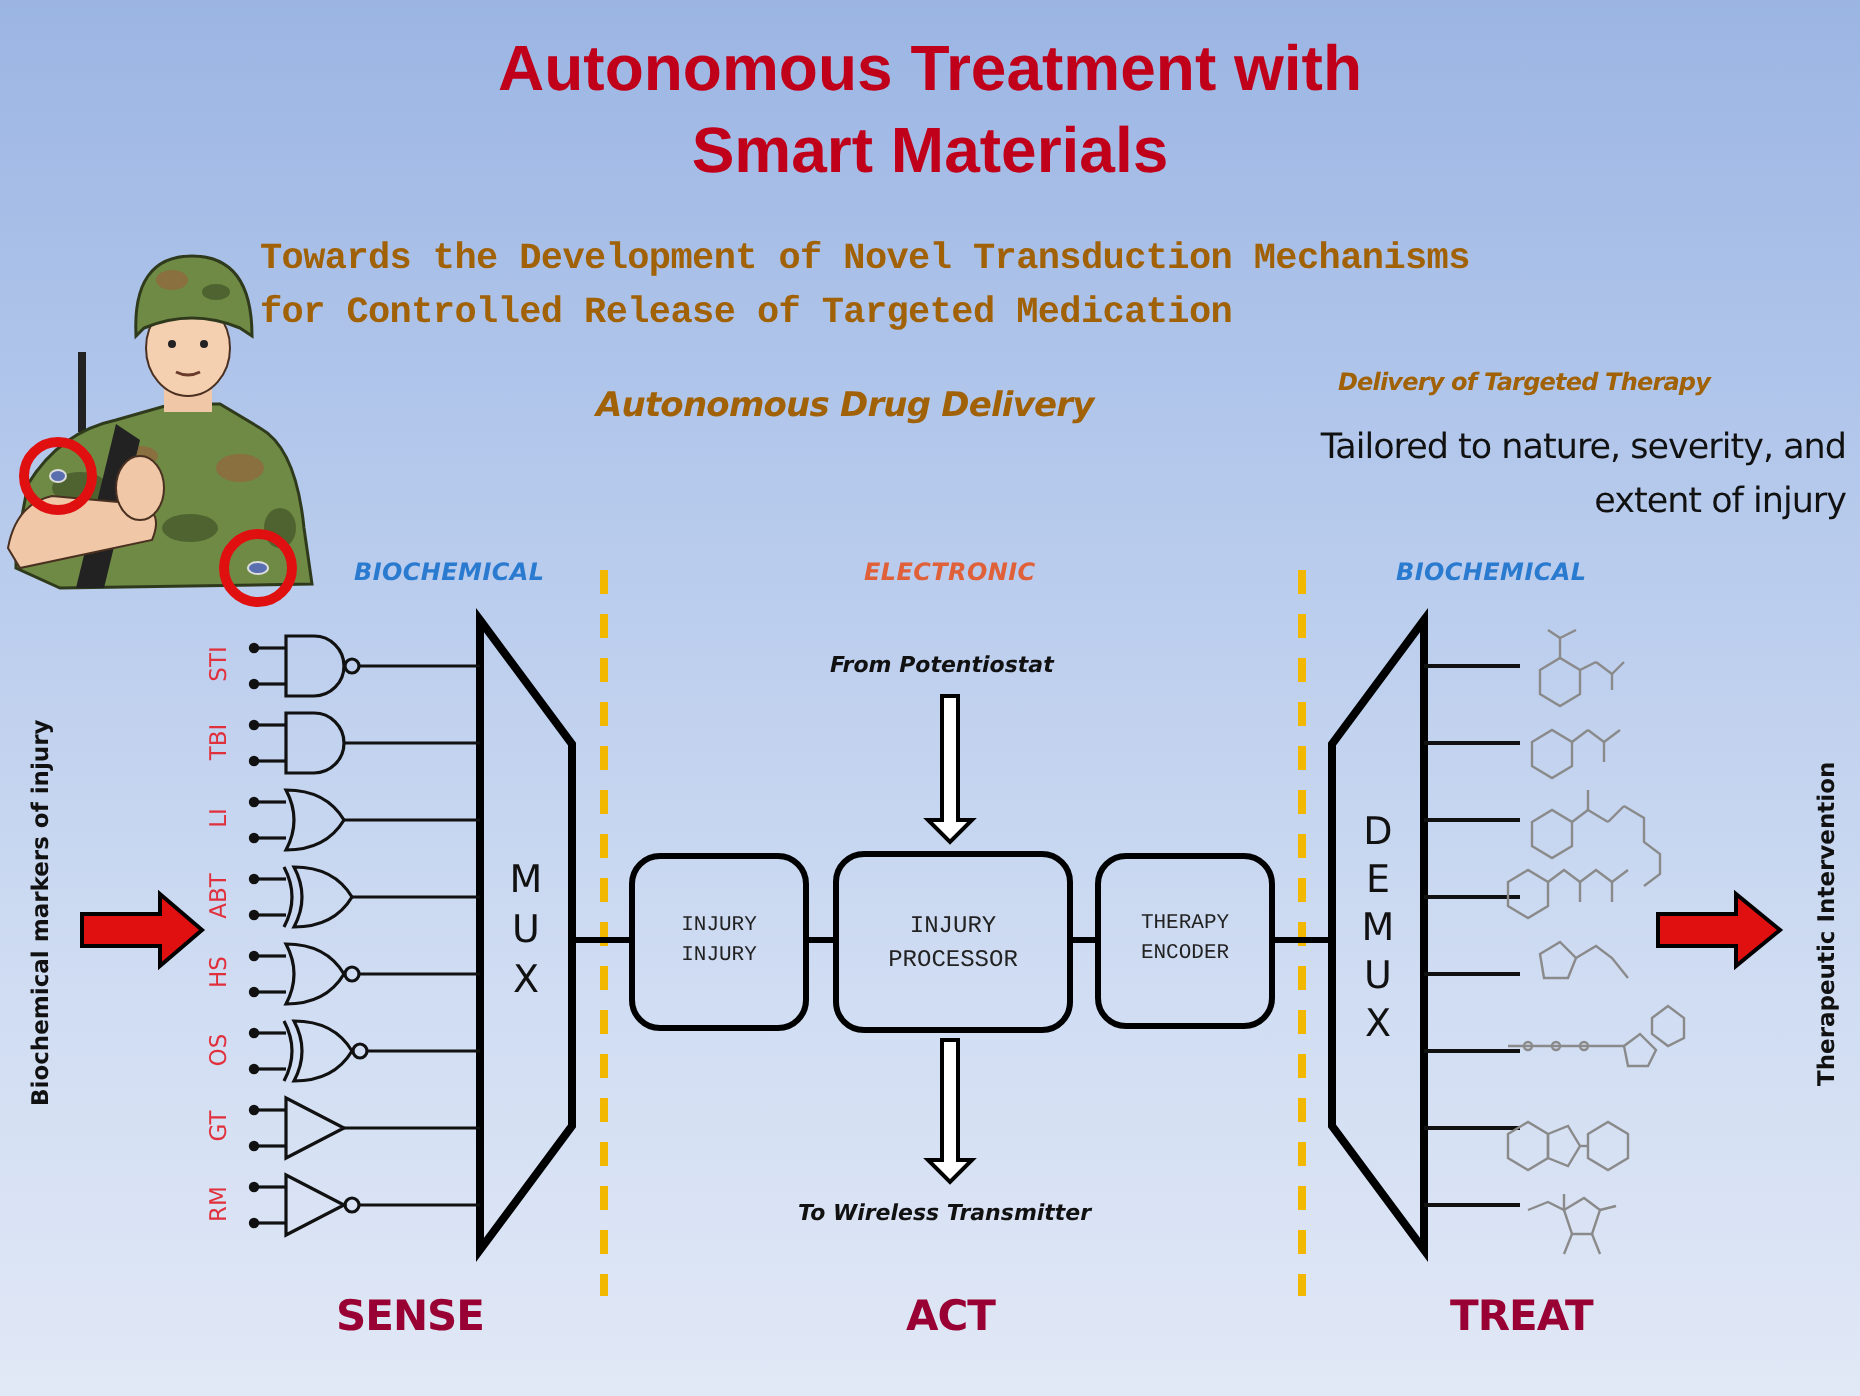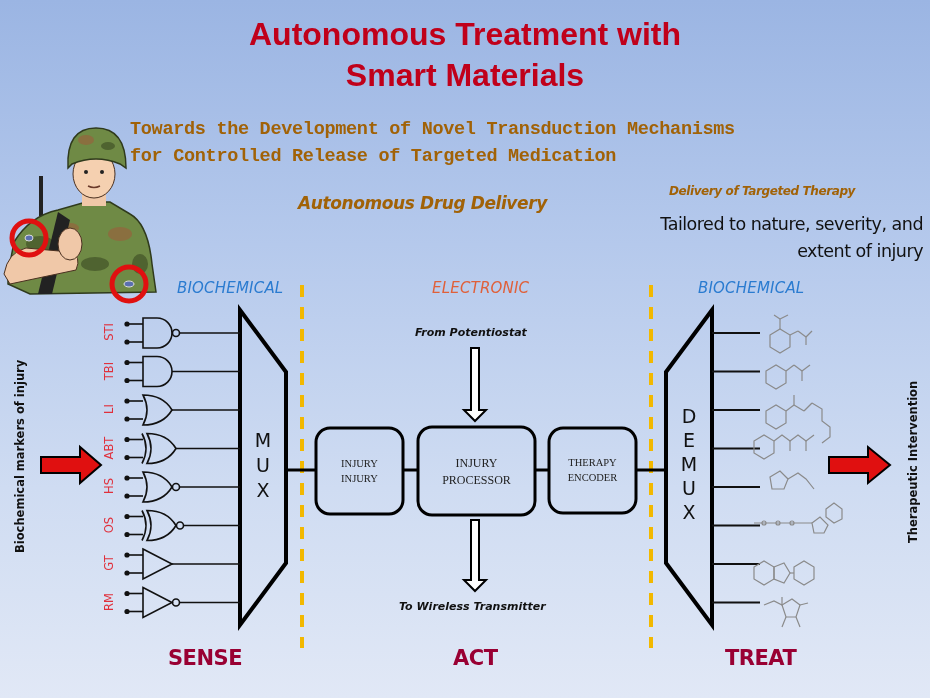--- a/index.html
+++ b/index.html
@@ -17,25 +17,25 @@
   #subtitle {
     left:130px; width:780px; top:116px; 
     font-family: Liberation Mono, monospace; font-weight:bold; color:#a16207;
     font-size:18.5px; line-height:27px; letter-spacing:-0.3px;
   }
   .itl { font-family:"DejaVu Sans", sans-serif; font-style:italic; font-weight:bold; color:#a16207; }
   #auto-drug { left:298px; top:193px; font-size:17px; letter-spacing:-0.4px; }
   #deliv-title { left:612px; width:300px; top:184px; text-align:center; font-size:12px; letter-spacing:-0.4px; }
   #deliv-sub { left:605px; width:318px; top:211px; text-align:right; font-size:17.5px; line-height:27px;
     font-family:"DejaVu Sans", sans-serif; color:#111; letter-spacing:-0.5px; }
-  .section-tag { font-family:"DejaVu Sans", sans-serif; font-style:italic; font-weight:normal; font-size:15px; letter-spacing:0.2px; }
+  .section-tag { font-family:"DejaVu Sans", sans-serif; font-style:italic; font-weight:bold; font-size:12px; letter-spacing:0.2px; }
   .phase { font-family:"DejaVu Sans", sans-serif; font-weight:bold; color:#990033; font-size:21px; letter-spacing:-0.5px;text-align:center; }
   .vlabel { font-family:"DejaVu Sans", sans-serif; font-weight:bold; font-size:11.5px; color:#111; white-space:nowrap;
     transform-origin: center center; transform: rotate(-90deg); }
-  .block-label { font-family:Liberation Serif, serif; font-size:10.5px; color:#222; text-align:center; line-height:15px; }
+  .block-label { font-family:Liberation Mono, monospace; font-size:10.5px; color:#222; text-align:center; line-height:15px; }
   .io-label { font-family:"DejaVu Sans", sans-serif; font-style:italic; font-weight:bold; font-size:11px; color:#111; }
   .mux-letter { font-family:"DejaVu Sans", sans-serif; font-size:19px; color:#111; text-align:center; }
   .sig { font-family:"DejaVu Sans", sans-serif; font-size:11.5px; color:#e0303c; transform: rotate(-90deg); transform-origin:center center; text-align:center; width:34px; }
 </style>
 </head>
 <body>
 
 <div id="title" class="abs" style="left:-27px;">
   <div>Autonomous Treatment with</div>
   <div>Smart Materials</div>

